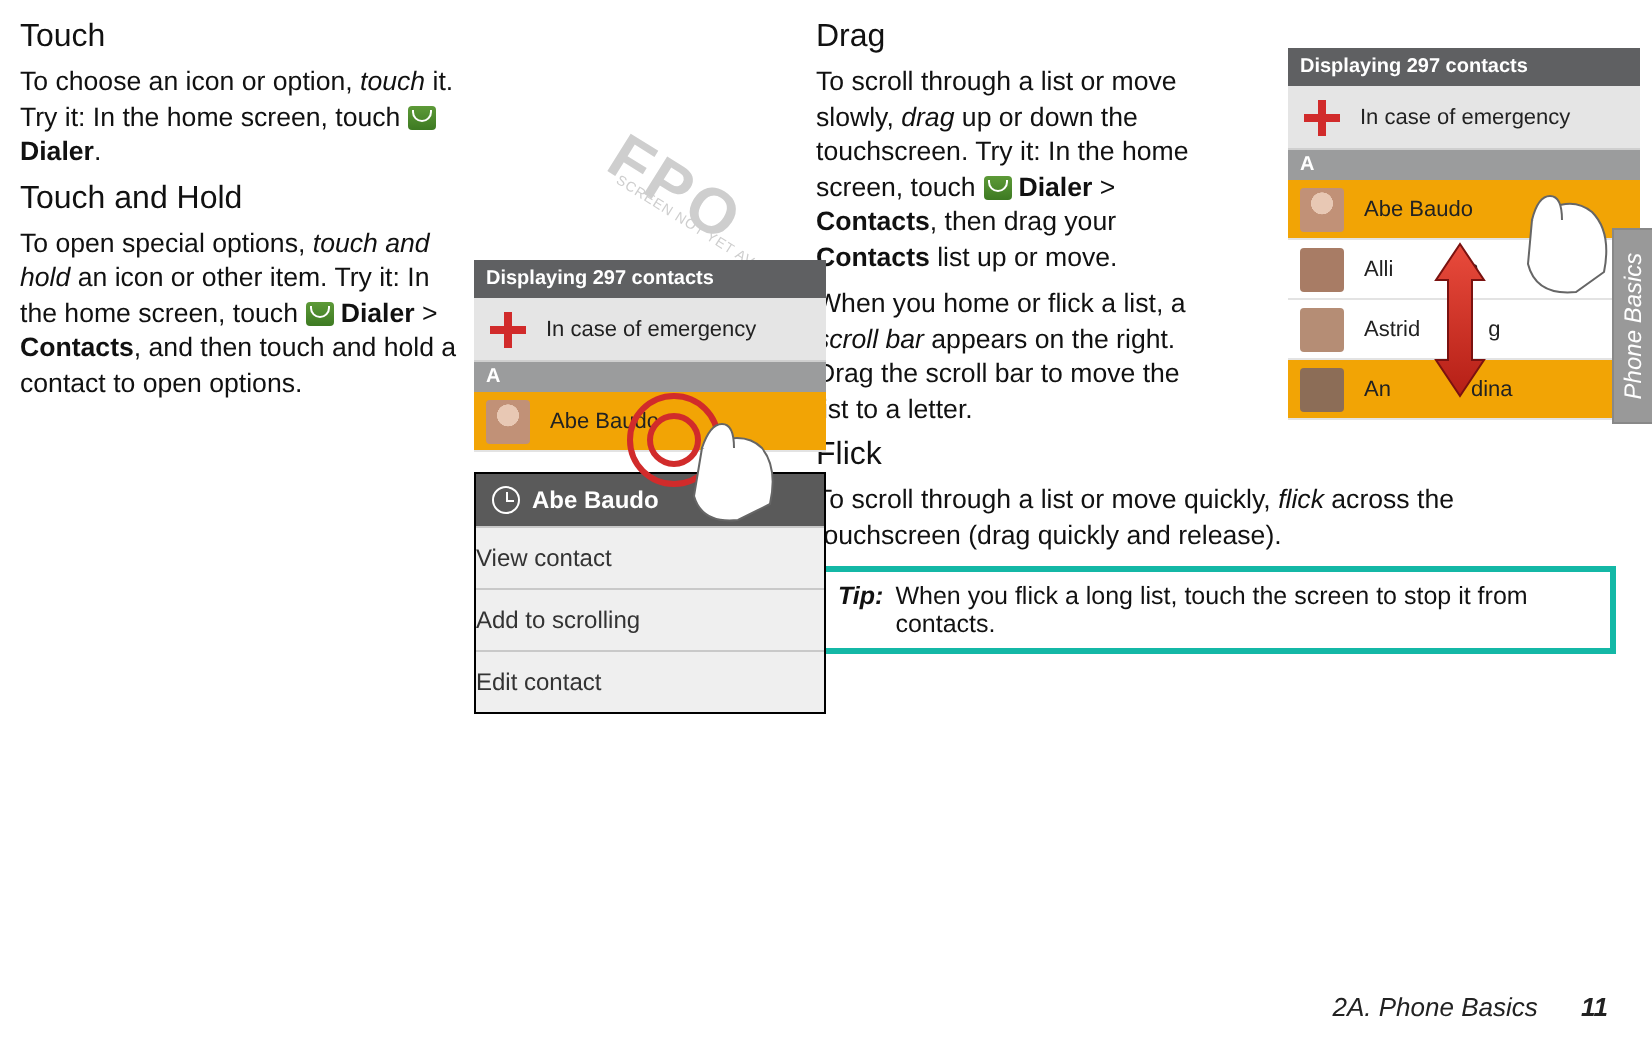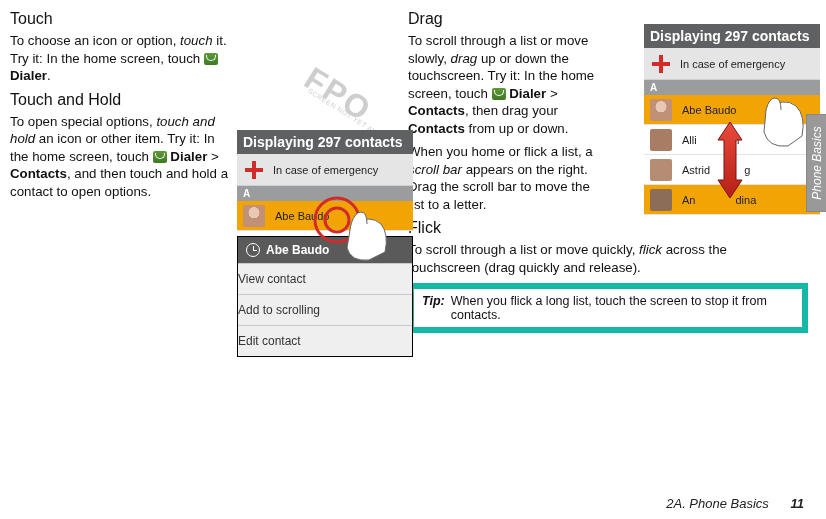--- a/index.html
+++ b/index.html
@@ -58,21 +58,21 @@
   .contacts-card, .contacts-card2 {
     position:absolute;
     font-size: 11px;
     color:#222;
   }
   .contacts-card { left:237px; top:130px; width:176px; }
   .contacts-card2 { left:644px; top:24px; width:176px; }
 
   .card-header {
     background:#5f6062; color:#fff;
-    font-size:14px; font-weight:bold;
+    font-size:10px; font-weight:bold;
     padding:4px 6px;
   }
   .emergency-row {
     display:flex; align-items:center;
     padding:4px 6px; background:#e5e5e5;
     border-bottom:1px solid #cfcfcf; height:32px;
   }
   .plus-icon {
     width:22px; height:22px; position:relative; margin-right:8px;
   }
@@ -140,21 +140,21 @@
   }
   .watermark-sub{
     position:absolute; left:300px; top:116px;
     transform:rotate(32deg);
     color:#cecece; font-size:7px; letter-spacing:0.5px;
     pointer-events:none;
   }
 
   
   .tip-box{
-    border:6px solid #14b8a6; width:400px;
+    border:3px solid #14b8a6; width:400px;
     padding:5px 8px; font-size:12.5px;
     display:flex; gap:6px; margin-top:6px;
   }
   .tip-label{ font-style:italic; font-weight:bold;}
 
   
   .side-tab{
     position:absolute; right:0; top:114px;
     background:#999; color:#fff; width:20px; height:98px;
     border:1px solid #888; border-right:none;
@@ -191,21 +191,21 @@
       <span class="phone-icon"></span>
       <span class="bold">Dialer</span><span class=""> &gt; </span><span class="bold">Contacts</span><span>, and then touch and hold a contact to open options.</span>
     </div>
   </div>
 
   <div class="col2">
     <h2 class="sub bold" style="font-size:16px;font-weight:normal;">Drag</h2>
     <div class="body-text left-block">
       <span>To scroll through a list or move slowly, </span><em>drag</em><span> up or down the touchscreen. Try it: In the home screen, touch </span>
       <span class="phone-icon"></span>
-      <span class="bold">Dialer</span><span> &gt; </span><span class="bold">Contacts</span><span>, then drag your </span><span class="bold">Contacts</span><span> from up or down.</span>
+      <span class="bold">Dialer</span><span> &gt; </span><span class="bold">Contacts</span><span>, then drag your </span><span class="bold">Contacts</span><span> list up or move.</span>
     </div>
     <div class="body-text left-block">
       <span>When you home or flick a list, a </span><em>scroll bar</em><span> appears on the right. Drag the scroll bar to move the list to a letter.</span>
     </div>
 
     <h2 class="sub">Flick</h2>
     <div class="body-text" style="width:388px">
       <span>To scroll through a list or move quickly, </span><em>flick</em><span> across the touchscreen (drag quickly and release).</span>
     </div>
 

